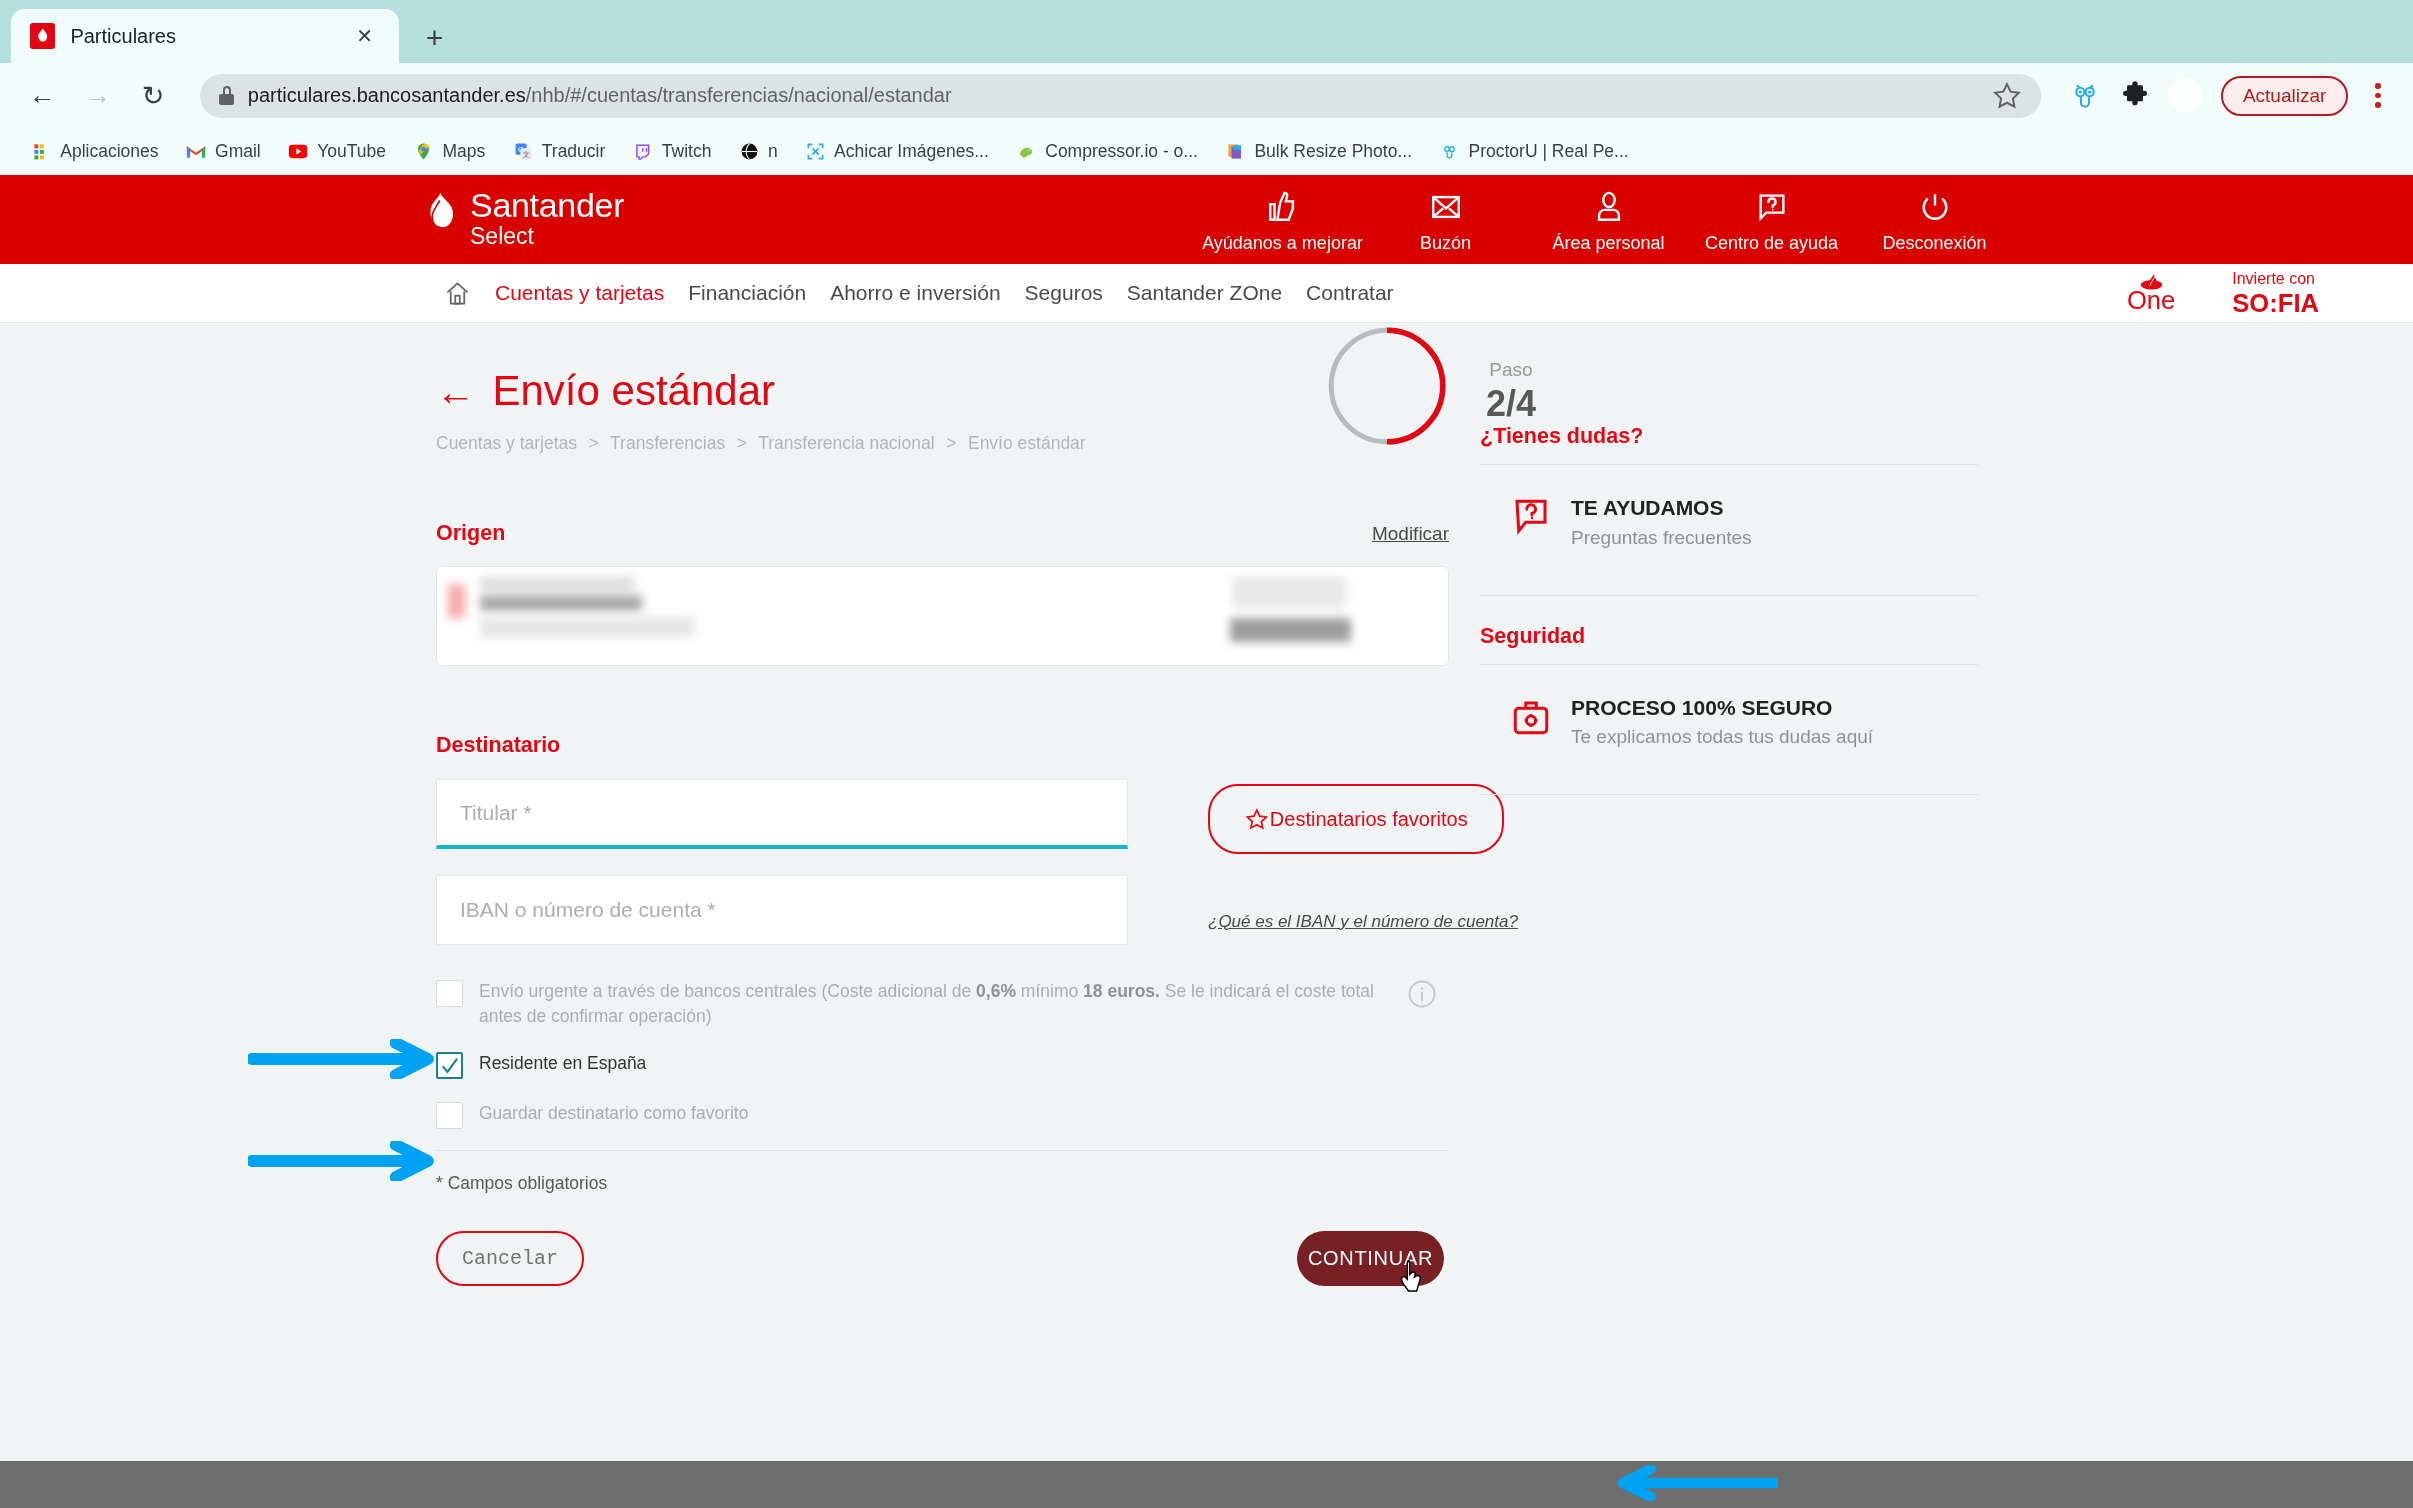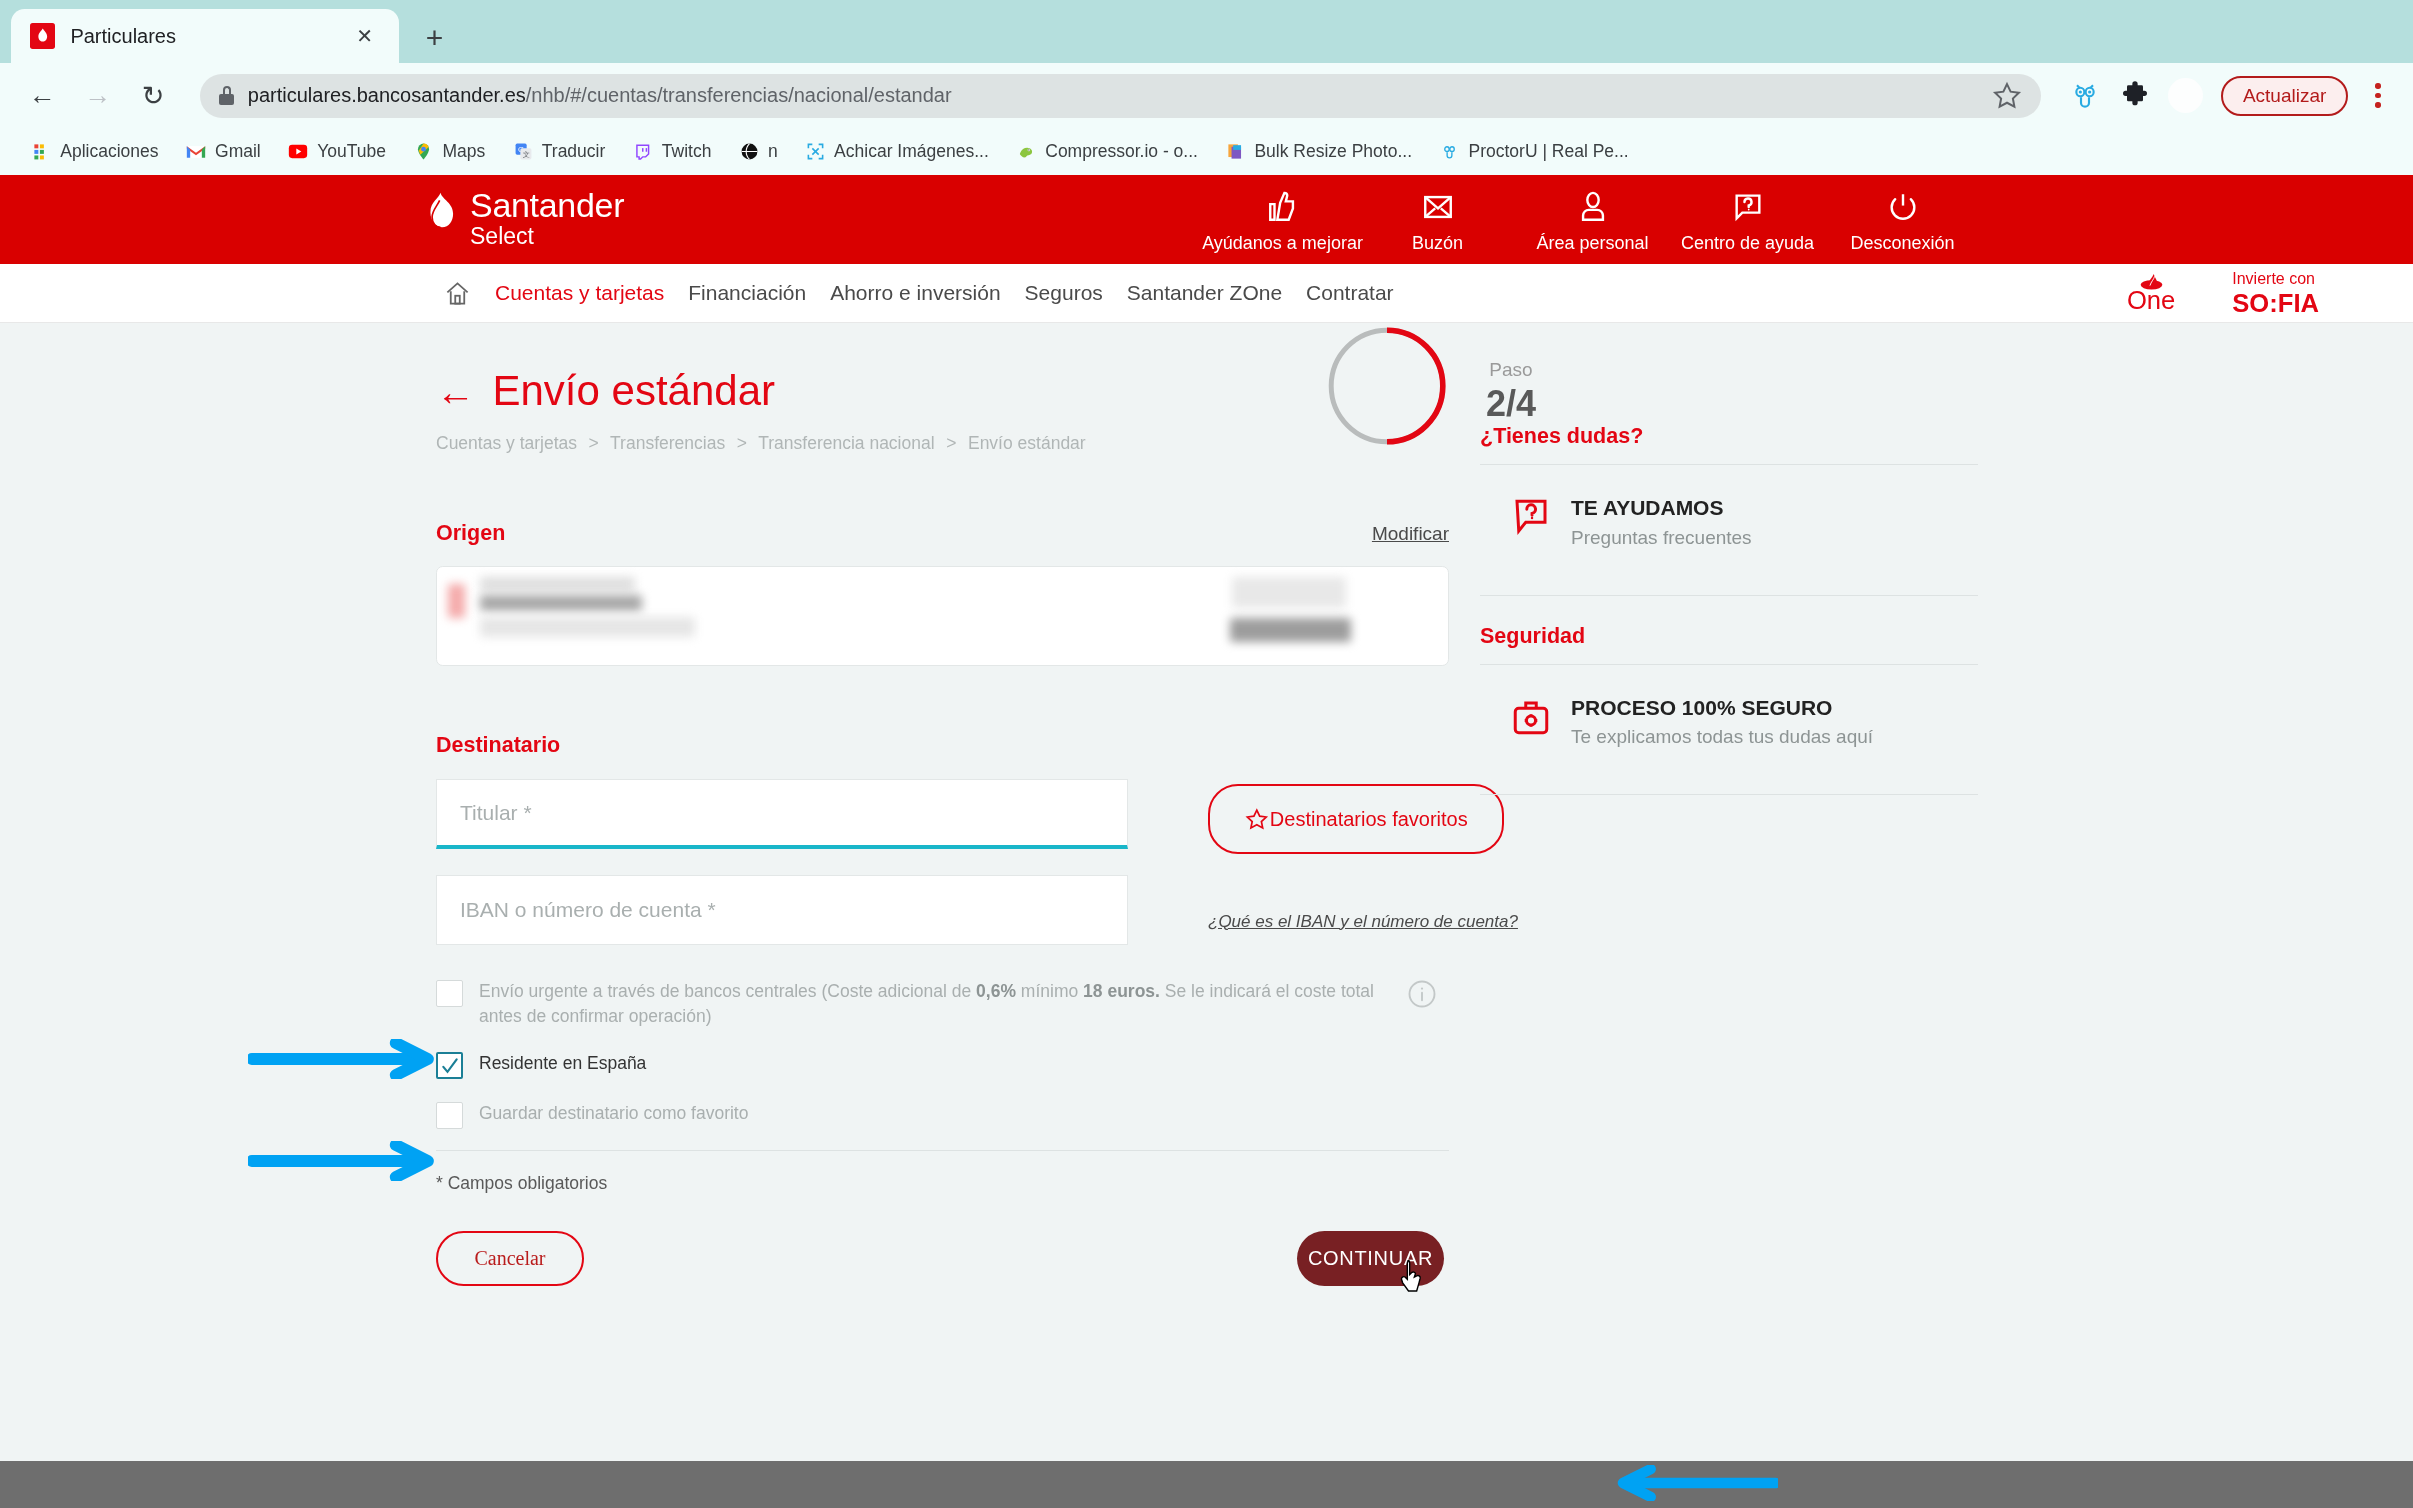--- a/index.html
+++ b/index.html
@@ -58,21 +58,21 @@
         font-size: 17.5px; color: #3c4043; white-space: nowrap; cursor: pointer; }
   .bm-ico { width: 21.5px; height: 21.5px; flex: none; display:flex; align-items:center; justify-content:center; }
 
   
   .s-header { height: 89px; background: #d90000; display: flex; align-items: center;
               padding: 0 0 0 423px; position: relative; }
   .logo { display: flex; align-items: flex-start; gap: 12px; }
   .logo-flame { width: 35px; height: 42px; margin-top: 4px; }
   .logo-txt .logo-name { font-size: 34px; color: #fff; line-height: 1; letter-spacing: -0.3px; }
   .logo-txt .logo-sub { font-size: 23px; color: #fff; line-height: 1.25; }
-  .s-head-nav { display: flex; position: absolute; left: 1209px; top: 15px; gap: 8px; }
+  .s-head-nav { display: flex; position: absolute; left: 1209px; top: 15px; gap: 16px; }
   .hn-item { width: 147px; display: flex; flex-direction: column; align-items: center; gap: 9.4px; cursor: pointer; }
   .hn-item svg { width: 34px; height: 34px; }
   .hn-label { font-size: 18px; color: #fff; white-space: nowrap; }
 
   
   .s-nav { height: 59px; background: #fff; display: flex; align-items: center;
            padding-left: 444px; gap: 24px; border-bottom: 0.7px solid #e8e8e8; position: relative; }
   .home-ico { width: 27px; height: 27px; cursor: pointer; }
   .nav-link { font-size: 21px; color: #4a4a4a; white-space: nowrap; cursor: pointer; }
   .nav-link.active { color: #e30613; }
@@ -139,22 +139,22 @@
   .chk-label { font-size: 17.5px; color: #a9afaf; line-height: 1.45; max-width: 929px; }
   .chk-label.dark { color: #333; }
   .chk-label b { color: #8d9494; font-weight: bold; }
   .info-ico { position: absolute; right: 12px; top: 0; width: 30px; height: 30px; cursor: pointer; }
 
   .divider { border-top: 0.7px solid #dde2e2; margin-top: 9.4px; }
   .required-note { font-size: 17.5px; color: #595959; margin-top: 21.5px; }
 
   .btn-row { margin-top: 34px; display: flex; align-items: center; position: relative; height: 62px; }
   .btn-cancel { width: 148px; height: 55px; border: 2px solid #e30613; border-radius: 28px;
-                background: transparent; color: #b91c1c; font-size: 20px; cursor: pointer;
-                font-family: Liberation Serif, serif; }
+                background: transparent; color: #737373; font-size: 20px; cursor: pointer;
+                font-family: Liberation Mono, monospace; }
   .btn-continue { position: absolute; left: 861px; width: 147px; height: 55px;
                   background: #782023; border-radius: 28px; color: #fff; font-size: 20px;
                   letter-spacing: 0.7px; cursor: pointer; border: none; font-family: inherit; }
 
   
   .side-title { font-size: 21.5px; color: #e30613; font-weight: bold; }
   .side-rule { border-top: 0.7px solid #dde2e2; margin-top: 15px; }
   .side-item { display: flex; align-items: flex-start; gap: 19px; padding: 31px 0 31px 30px; cursor: pointer; }
   .side-item svg { width: 42px; height: 42px; flex: none; }
   .side-h { font-size: 21px; color: #222; font-weight: bold; }

